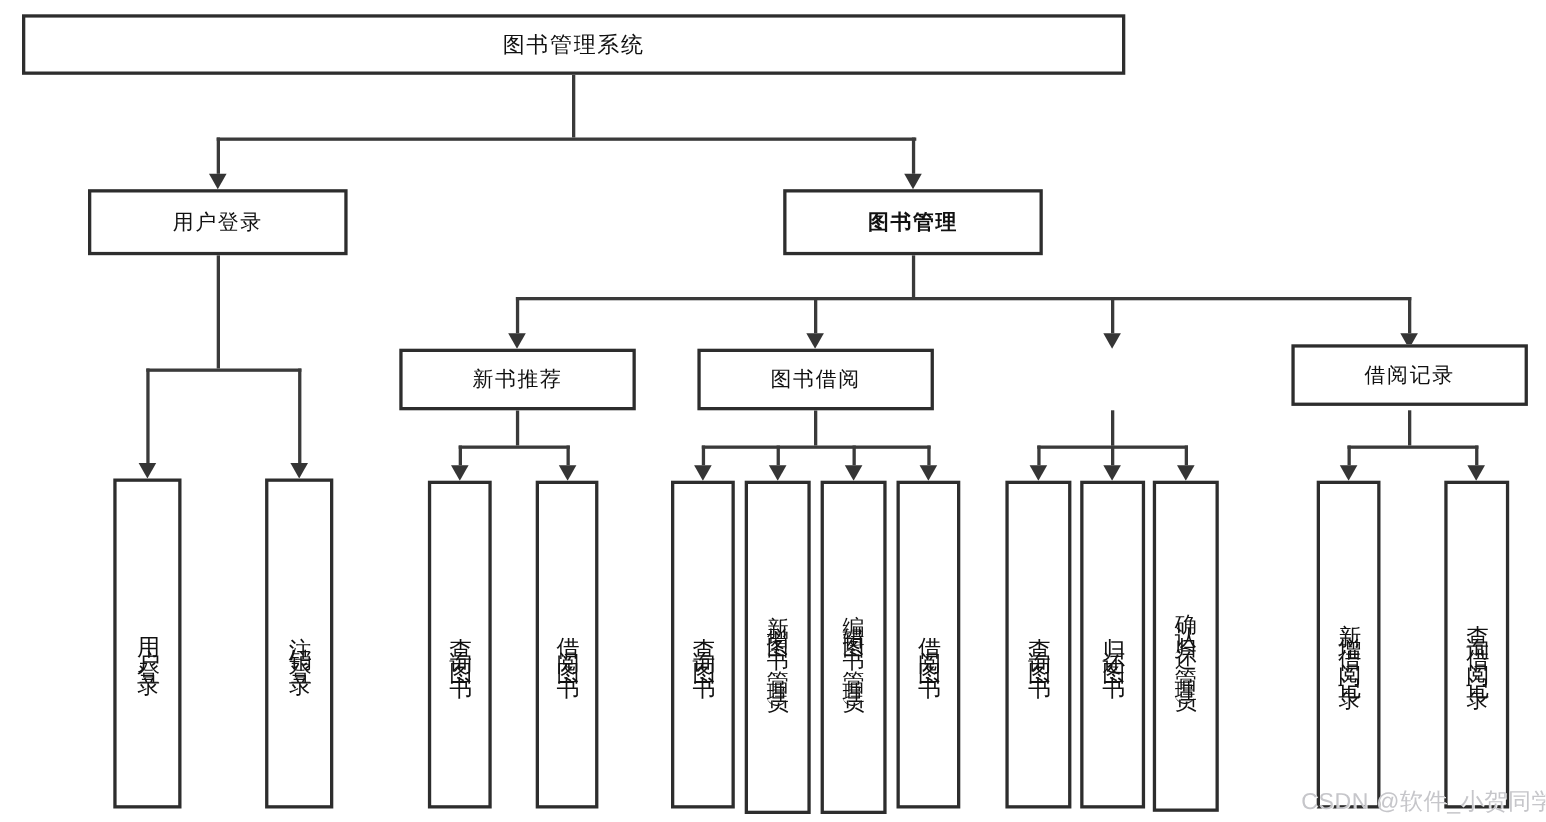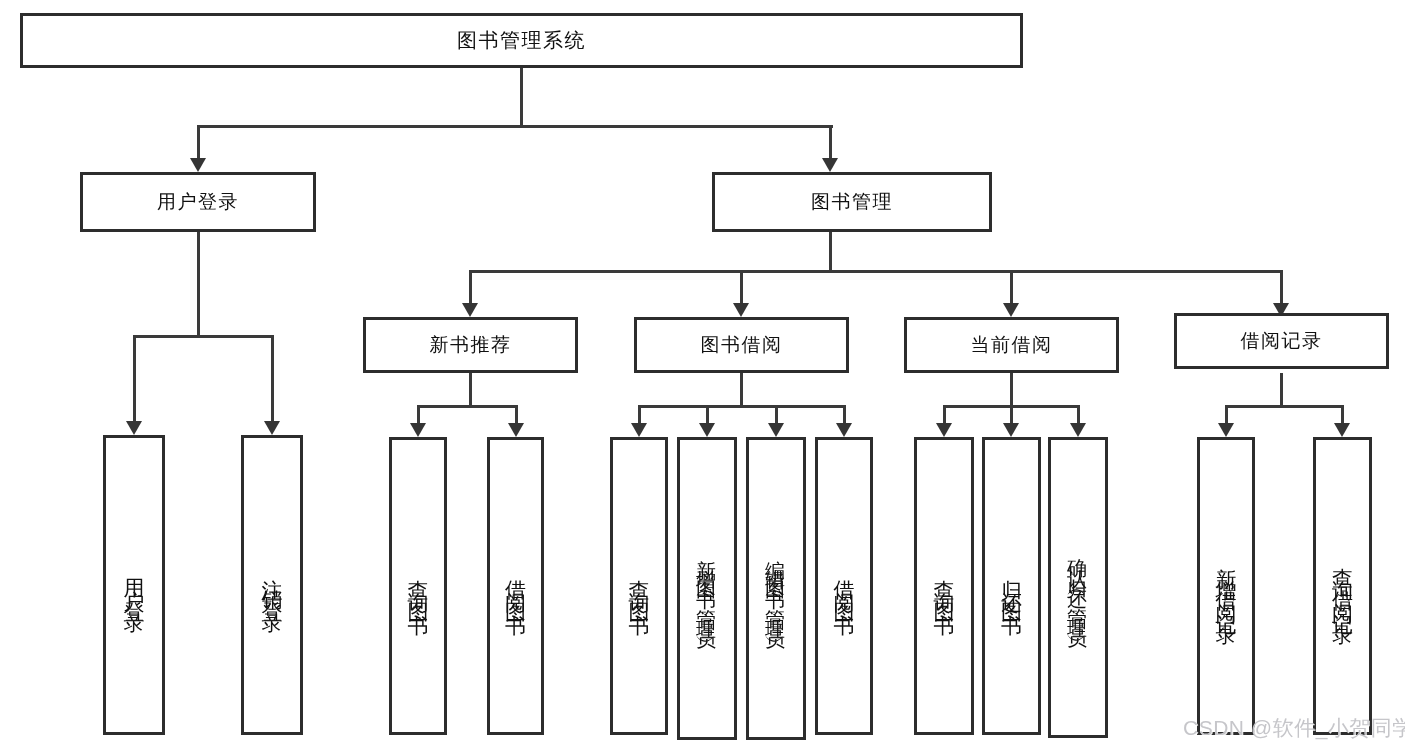--- a/index.html
+++ b/index.html
@@ -92,32 +92,29 @@
   <div class="vl" style="left:1341px;top:405px;height:18px;"></div>
   <div class="ar" style="left:1334px;top:423px;"></div>
 
   <div class="box root" style="left:20px;top:13px;width:1003px;height:55px;">
     <span>图书管理系统</span>
   </div>
 
   <div class="box" style="left:80px;top:172px;width:236px;height:60px;">
     <span>用户登录</span>
   </div>
-  <div class="box" style="left:712px;top:172px;width:280px;height:60px;">
+  <div class="box" style="left:712px;top:172px;width:236px;height:60px;font-weight:bold;">
     <span>图书管理</span>
   </div>
 
   <div class="box" style="left:634px;top:317px;width:215px;height:56px;">
     <span>图书借阅</span>
   </div>
   <div class="box" style="left:363px;top:317px;width:215px;height:56px;">
     <span>新书推荐</span>
-  </div>
-  <div class="box" style="left:904px;top:317px;width:215px;height:56px;">
-    <span>当前借阅</span>
   </div>
   <div class="box" style="left:1174px;top:313px;width:215px;height:56px;">
     <span>借阅记录</span>
   </div>
 
   <div class="vbox" style="left:103px;top:435px;width:62px;height:300px;">
     <span>用户登录</span>
   </div>
   <div class="vbox" style="left:241px;top:435px;width:62px;height:300px;">
     <span>注销登录</span>

